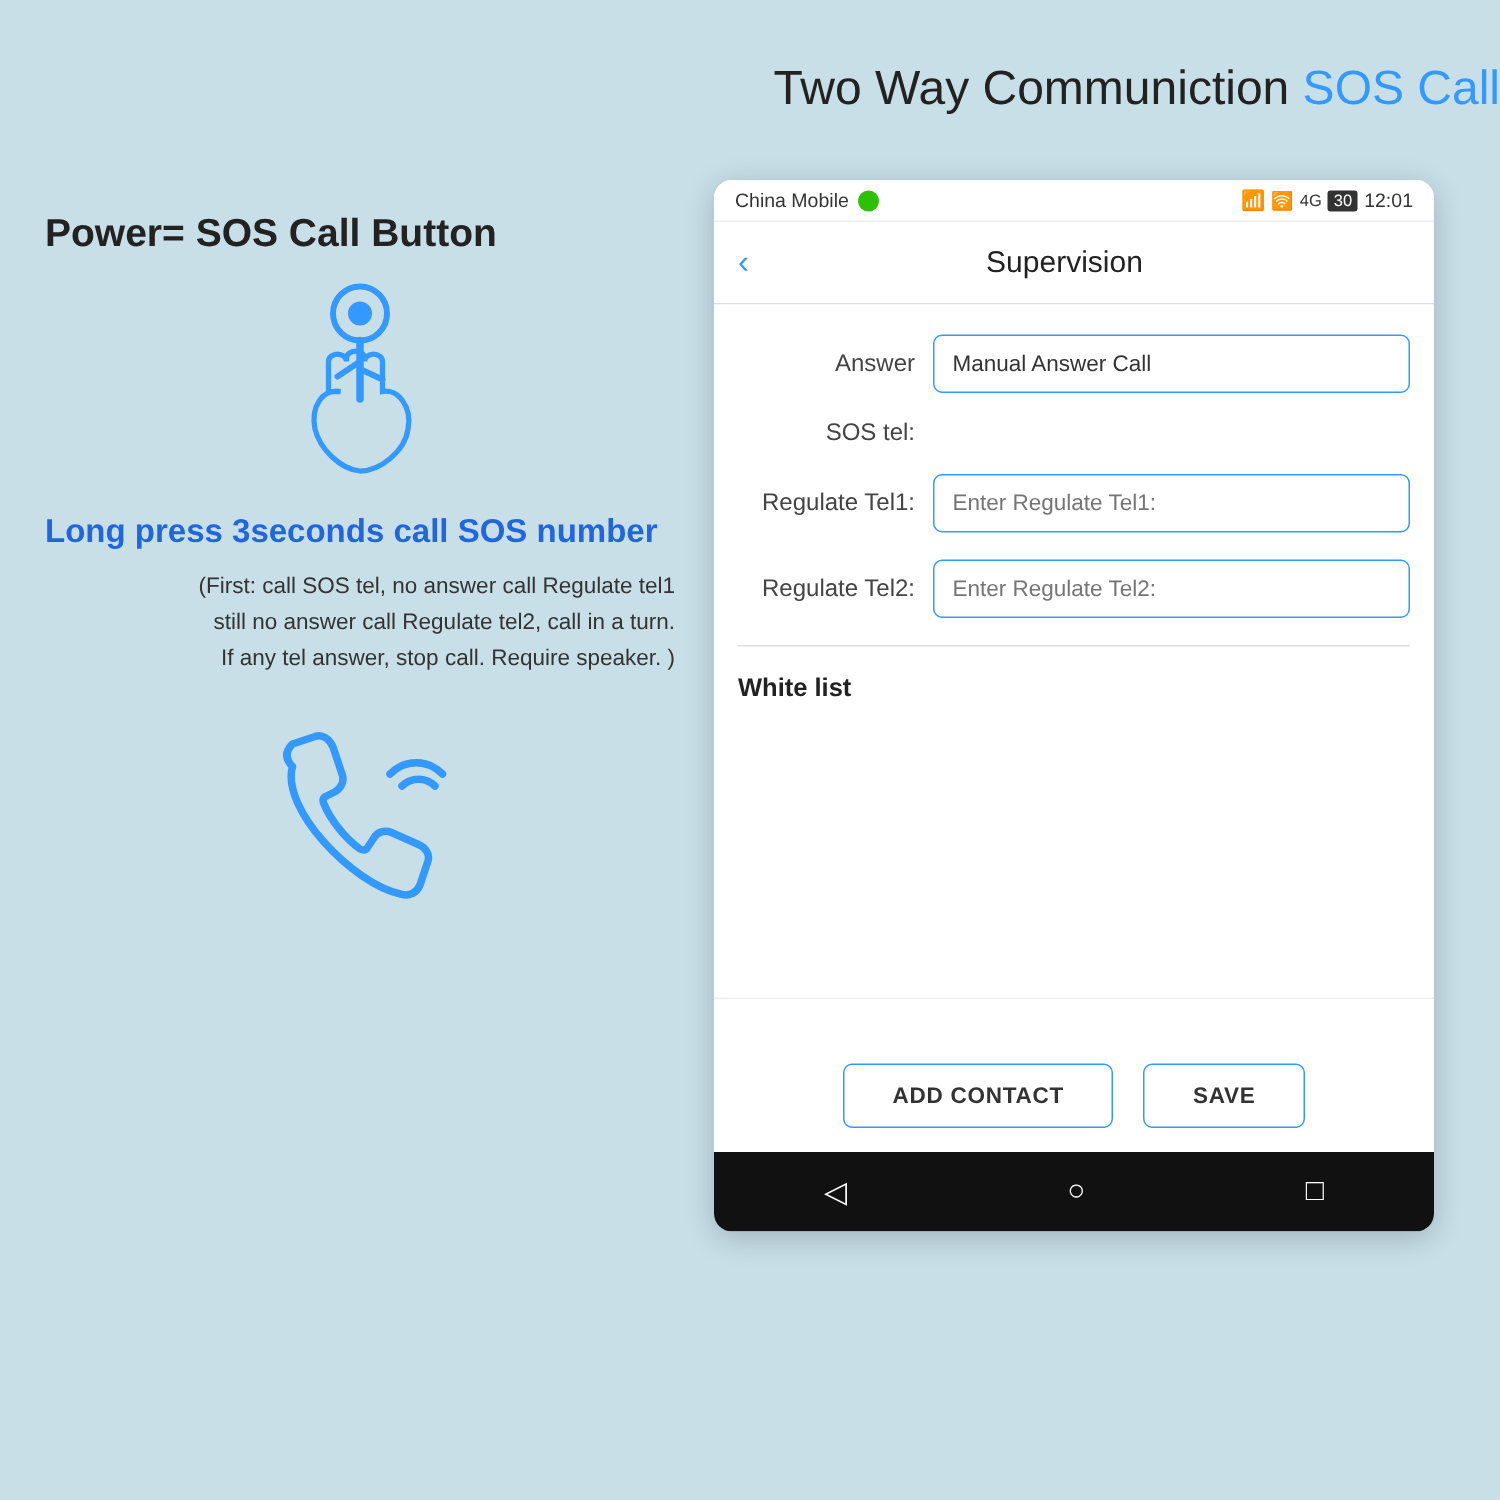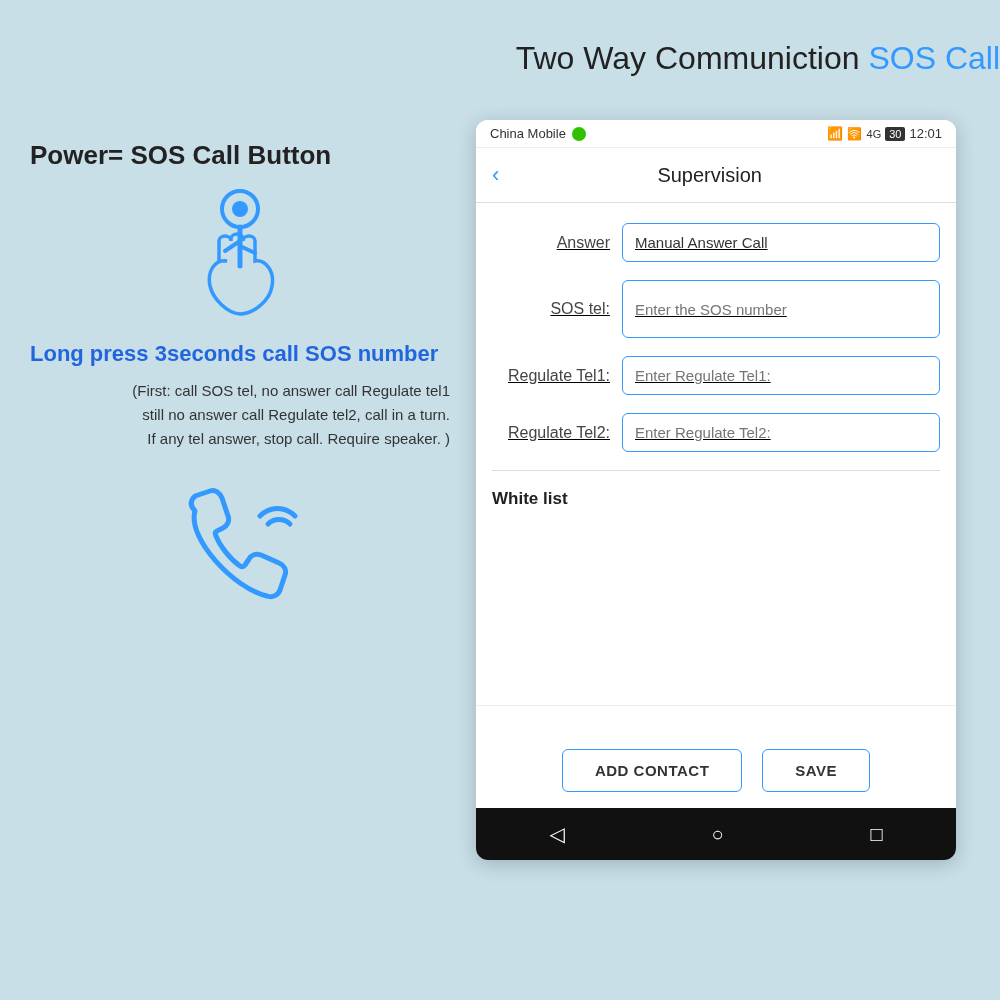--- a/index.html
+++ b/index.html
@@ -141,21 +141,20 @@
     
     .form-area {
       padding: 20px 16px;
       background: #fff;
     }
 
     .form-row {
       display: flex;
       align-items: center;
       margin-bottom: 18px;
-      text-decoration: underline;
     }
 
     .form-label {
       width: 130px;
       text-align: right;
       font-size: 16px;
       color: #444;
       padding-right: 12px;
       flex-shrink: 0;
     }
@@ -306,21 +305,20 @@
 
   <div class="form-area">
 
     <div class="form-row">
       <span class="form-label">Answer</span>
       <input class="form-input" type="text" value="Manual Answer Call" style="color: rgb(51, 51, 51);" placeholder="Manual Answer Call">
     </div>
 
     <div class="form-row">
       <span class="form-label">SOS tel:</span>
-      <input class="form-input sos-input" type="text" placeholder="Enter the SOS number" style="">
     </div>
 
     <div class="form-row">
       <span class="form-label">Regulate Tel1:</span>
       <input class="form-input" type="text" placeholder="Enter Regulate Tel1:" style="">
     </div>
 
     <div class="form-row">
       <span class="form-label">Regulate Tel2:</span>
       <input class="form-input" type="text" placeholder="Enter Regulate Tel2:" style="">

